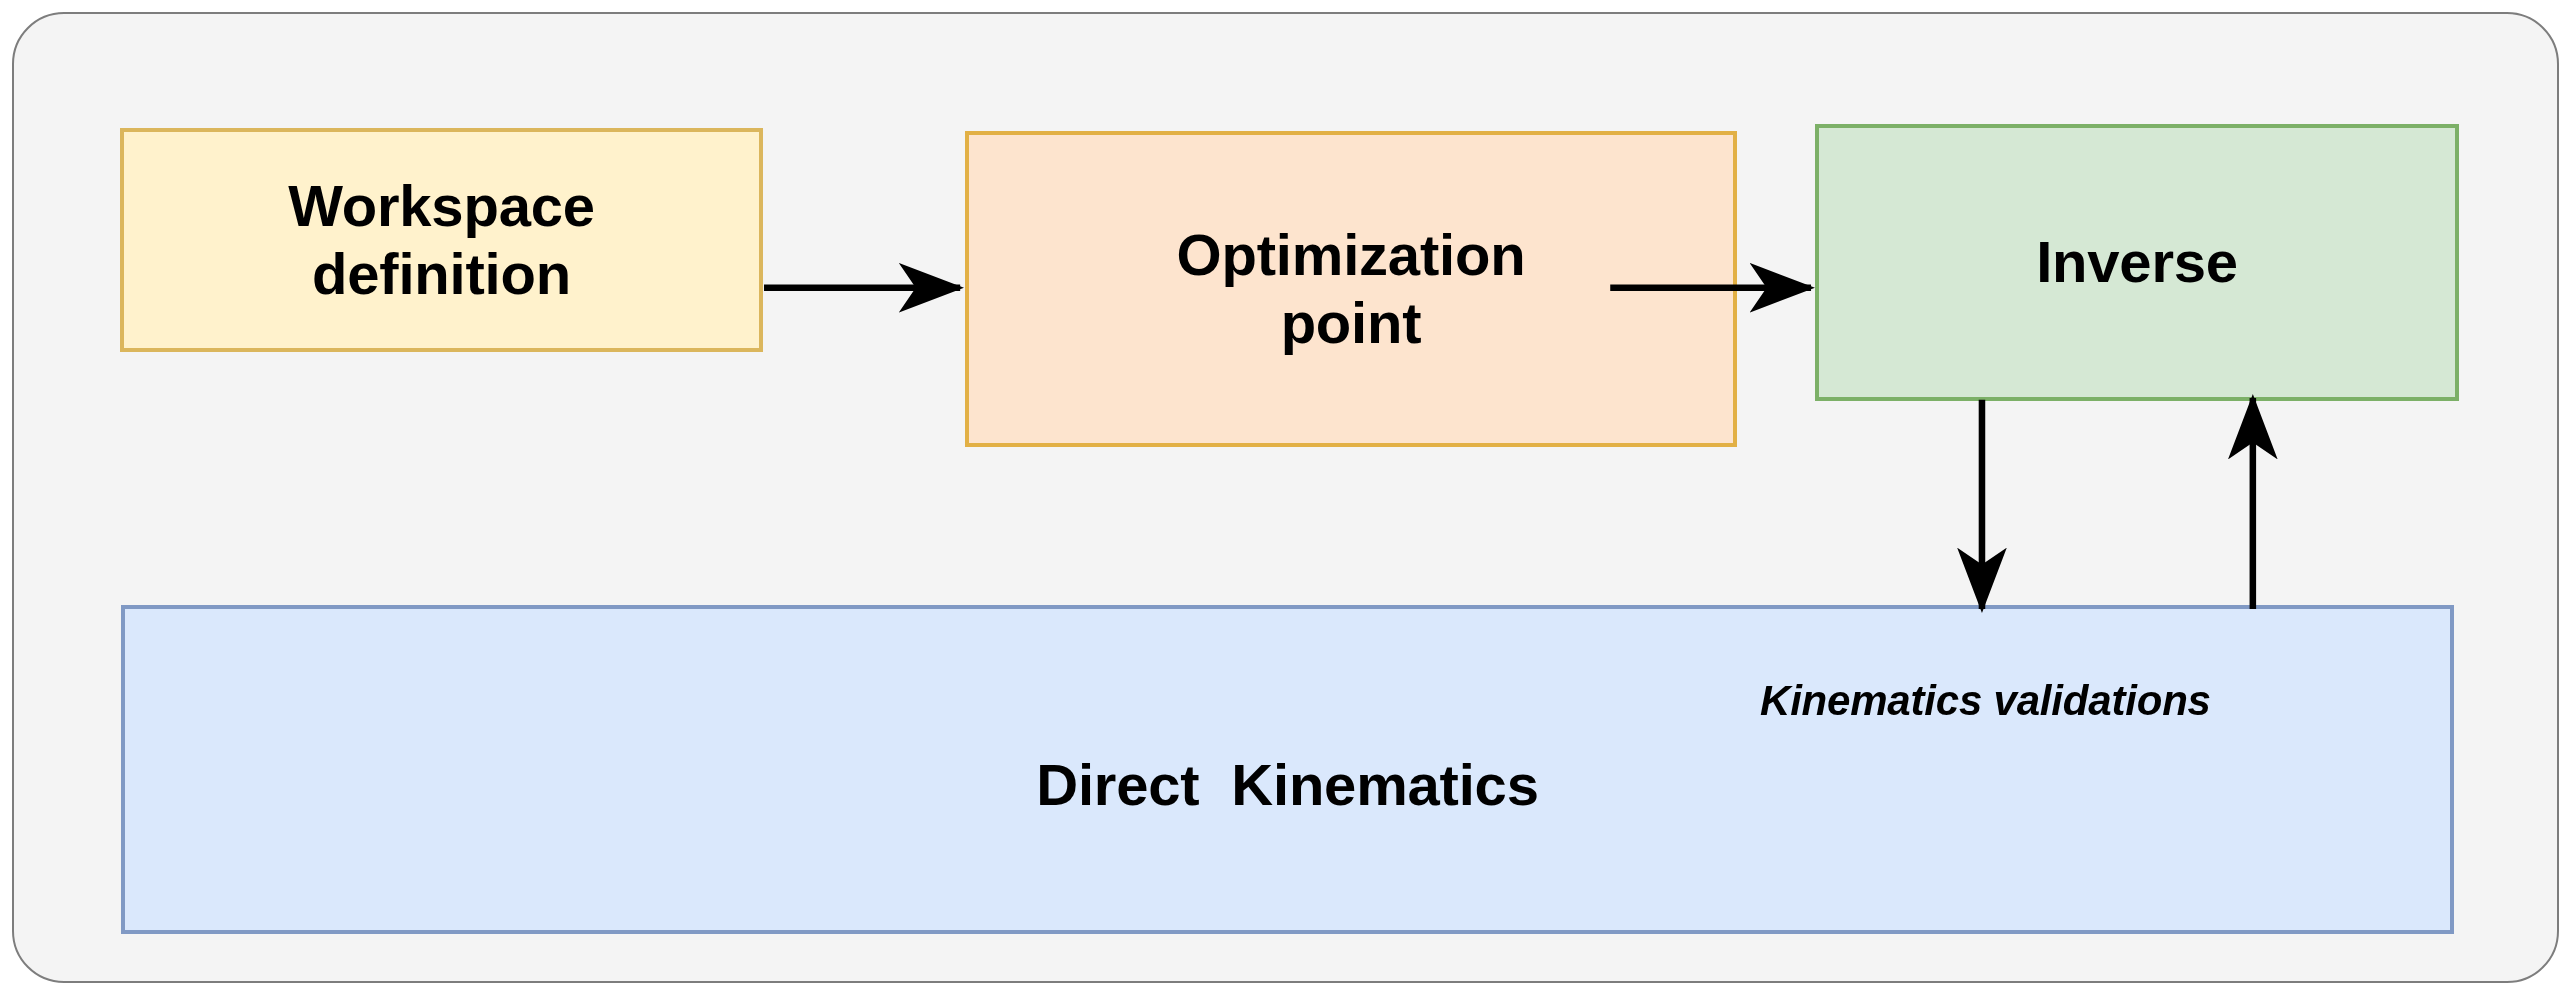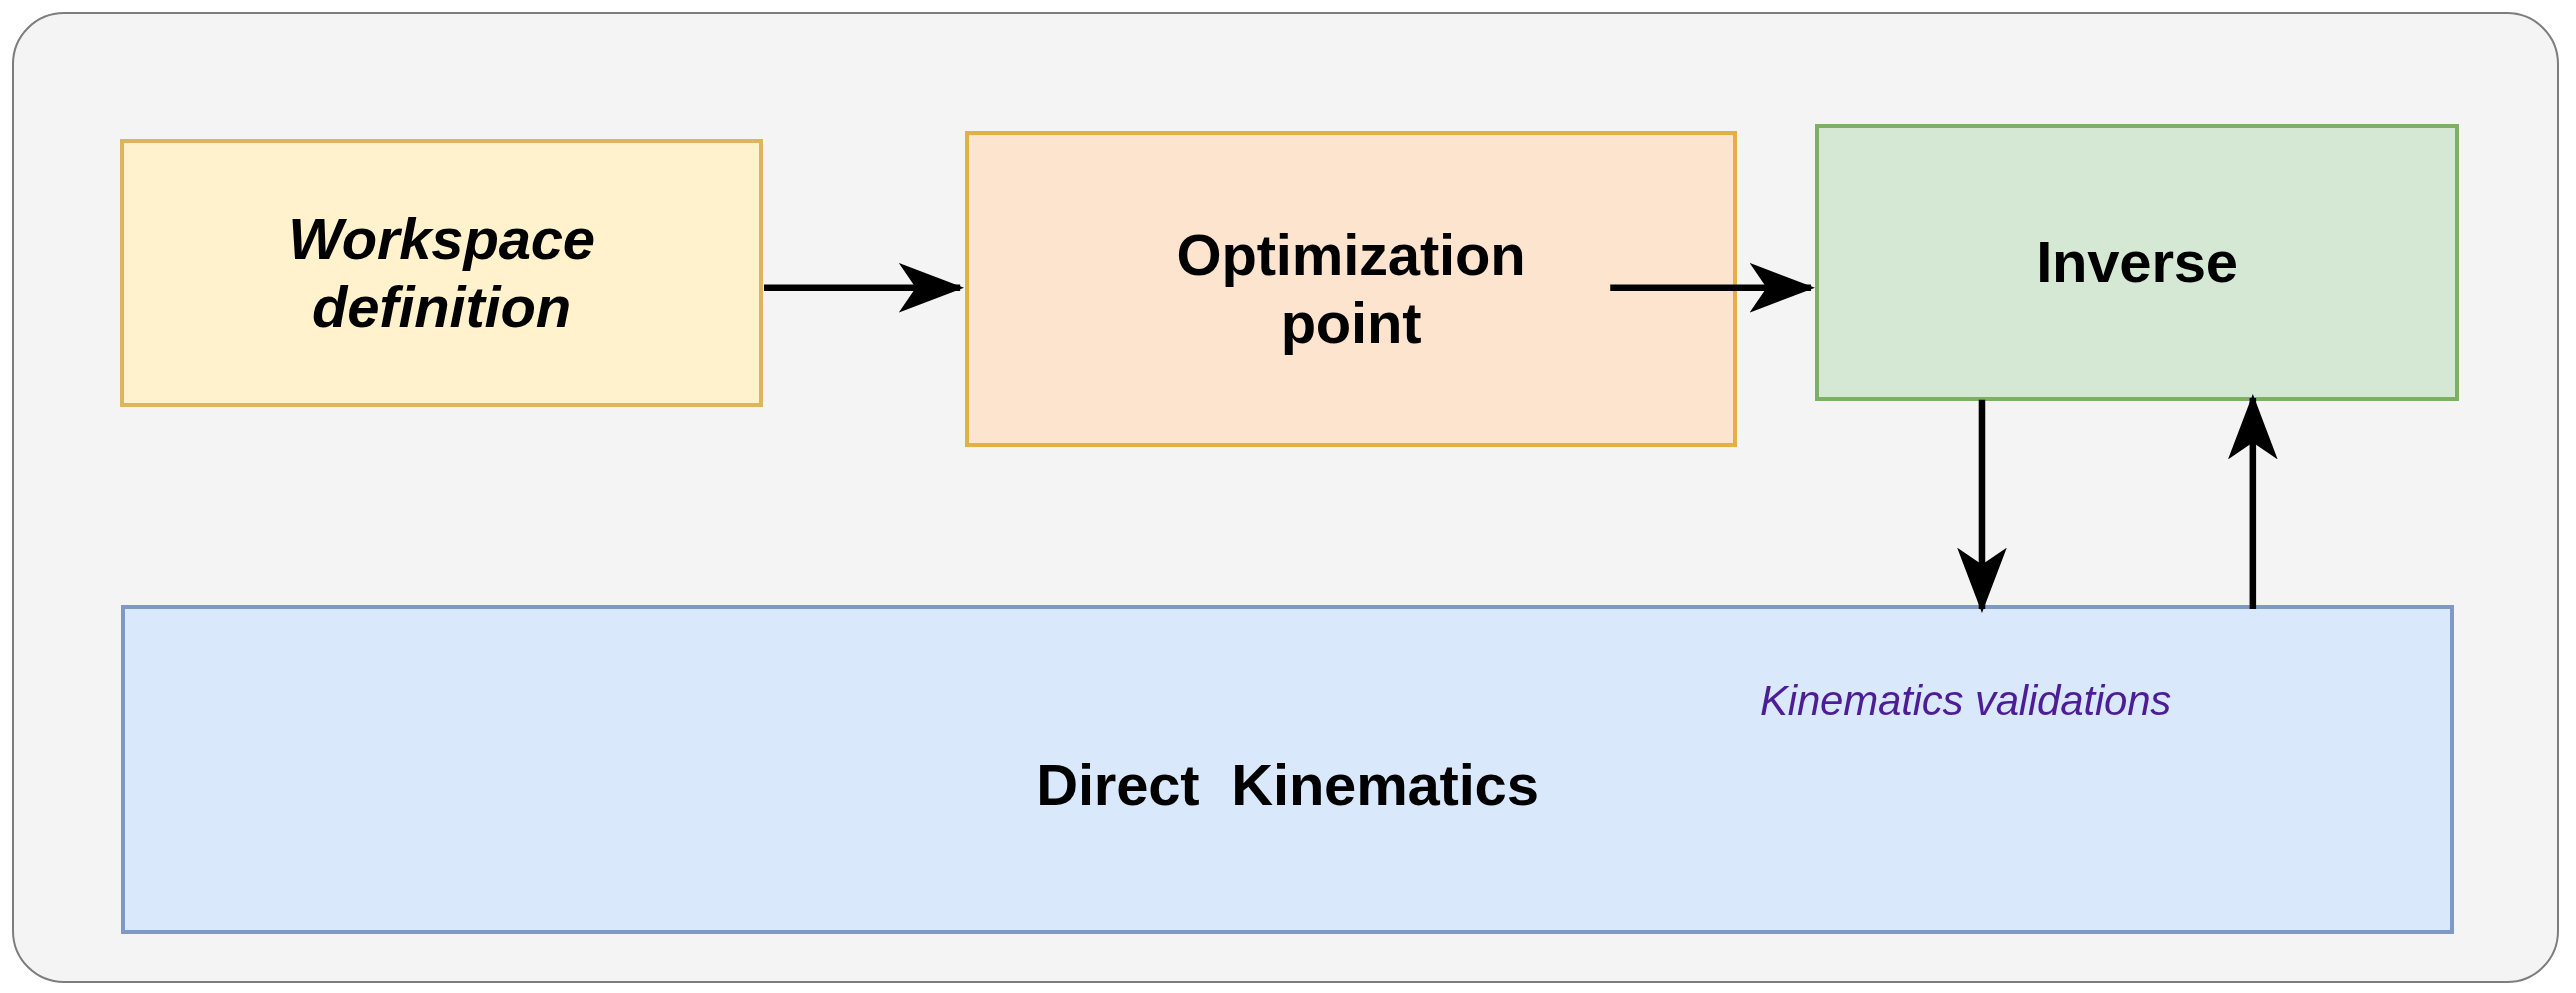--- a/index.html
+++ b/index.html
@@ -39,27 +39,26 @@
     justify-content: center;
     text-align: center;
     font-weight: bold;
     color: #000000;
     line-height: 1.18;
     letter-spacing: -0.2px;
   }
 
   .node-workspace {
     left: 120px;
-    top: 139px;
+    top: 128px;
     width: 643px;
-    height: 268px;
+    height: 224px;
     background: #fff2cc;
     border: 4.7px solid #dbb65c;
     font-size: 58px;
-    font-style: italic;
   }
 
   .node-optimization {
     left: 965px;
     top: 131px;
     width: 772px;
     height: 316px;
     background: #fde4ce;
     border: 4.7px solid #e2b045;
     font-size: 58px;
@@ -96,23 +95,23 @@
     font-size: 58px;
     white-space: pre;
     color: #000000;
   }
 
   .validation-label {
     position: absolute;
     left: 1635px;
     top: 67px;
     font-style: italic;
-    font-weight: normal;
+    font-weight: bold;
     font-size: 42px;
-    color: #4c1d95;
+    color: #000000;
     white-space: nowrap;
   }
 
   
   .connectors {
     position: absolute;
     left: 0;
     top: 0;
     width: 2576px;
     height: 994px;

